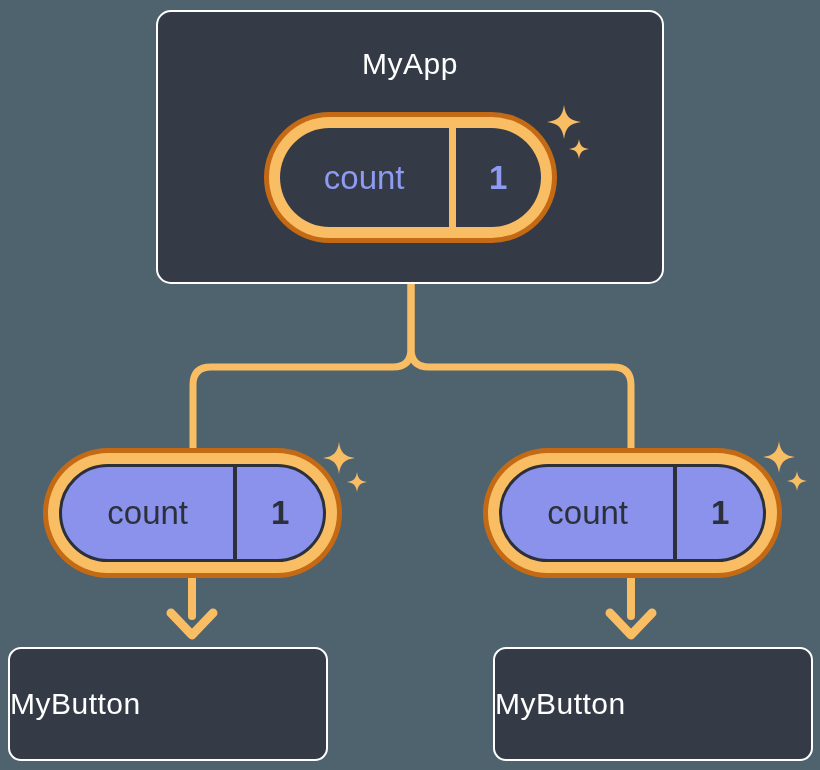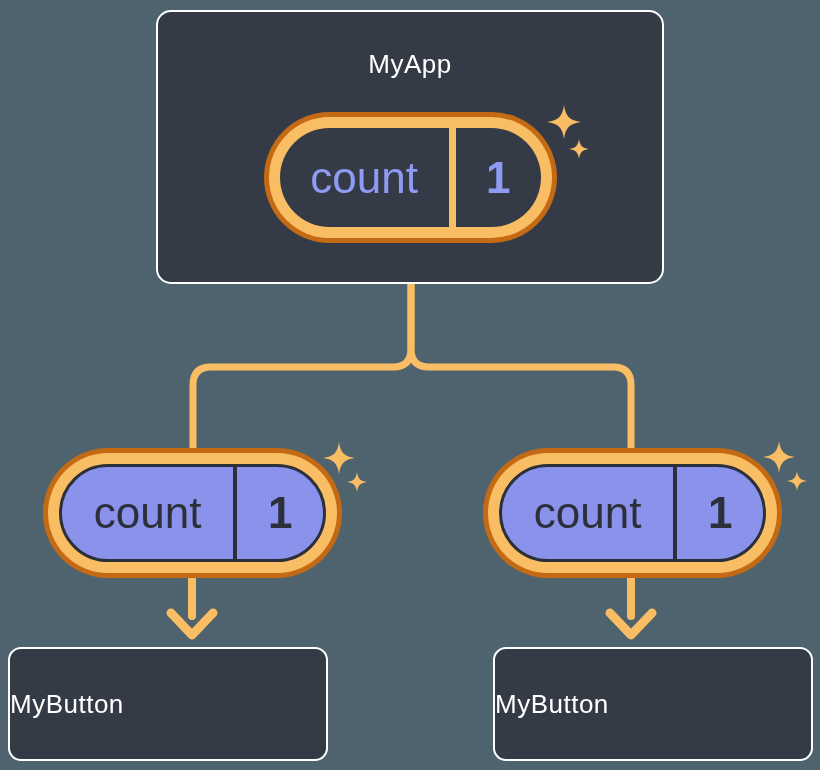--- a/index.html
+++ b/index.html
@@ -27,21 +27,21 @@
     position:absolute;z-index:2;box-sizing:border-box;
     background:var(--boxFill);
     border:2px solid var(--boxBorder);
     color:var(--white);
   }
   .node-root{
     left:156px;top:10px;width:508px;height:274px;border-radius:15px;
     display:flex;flex-direction:column;align-items:center;padding-top:30px;
   }
   .node-title{
-    font-size:26px;line-height:44px;color:var(--white);letter-spacing:0.5px;
+    font-size:30px;line-height:44px;color:var(--white);letter-spacing:0.5px;
   }
   .node-leaf{
     border-radius:13px;display:flex;align-items:center;
   }
   .leaf-left{left:8px;top:647px;width:320px;height:114px;}
   .leaf-right{left:493px;top:647px;width:320px;height:114px;}
 
   .pill{
     position:relative;z-index:2;box-sizing:border-box;border-radius:999px;
     background:var(--orangeDark);padding:5px;
@@ -53,21 +53,21 @@
   .pill-ring{
     box-sizing:border-box;width:100%;height:100%;border-radius:999px;
     background:var(--orange);padding:11px;
   }
   .pill-inner{
     box-sizing:border-box;width:100%;height:100%;border-radius:999px;
     display:flex;align-items:stretch;overflow:hidden;
   }
   .pill-inner-dark{background:var(--boxFill);color:var(--lavender);}
   .pill-inner-light{background:var(--purpleFill);color:var(--darkInk);border:3px solid var(--darkInk);}
-  .pill-cell{display:flex;align-items:center;justify-content:center;font-size:44px;}
+  .pill-cell{display:flex;align-items:center;justify-content:center;font-size:33px;}
   .cell-key{flex:2;}
   .cell-value{flex:1;font-weight:bold;}
   .pill-divider{align-self:stretch;}
   .divider-orange{width:7px;background:var(--orange);}
   .divider-dark{width:4px;background:var(--darkInk);}
 </style>
 </head>
 <body>
 
 <div class="canvas">

